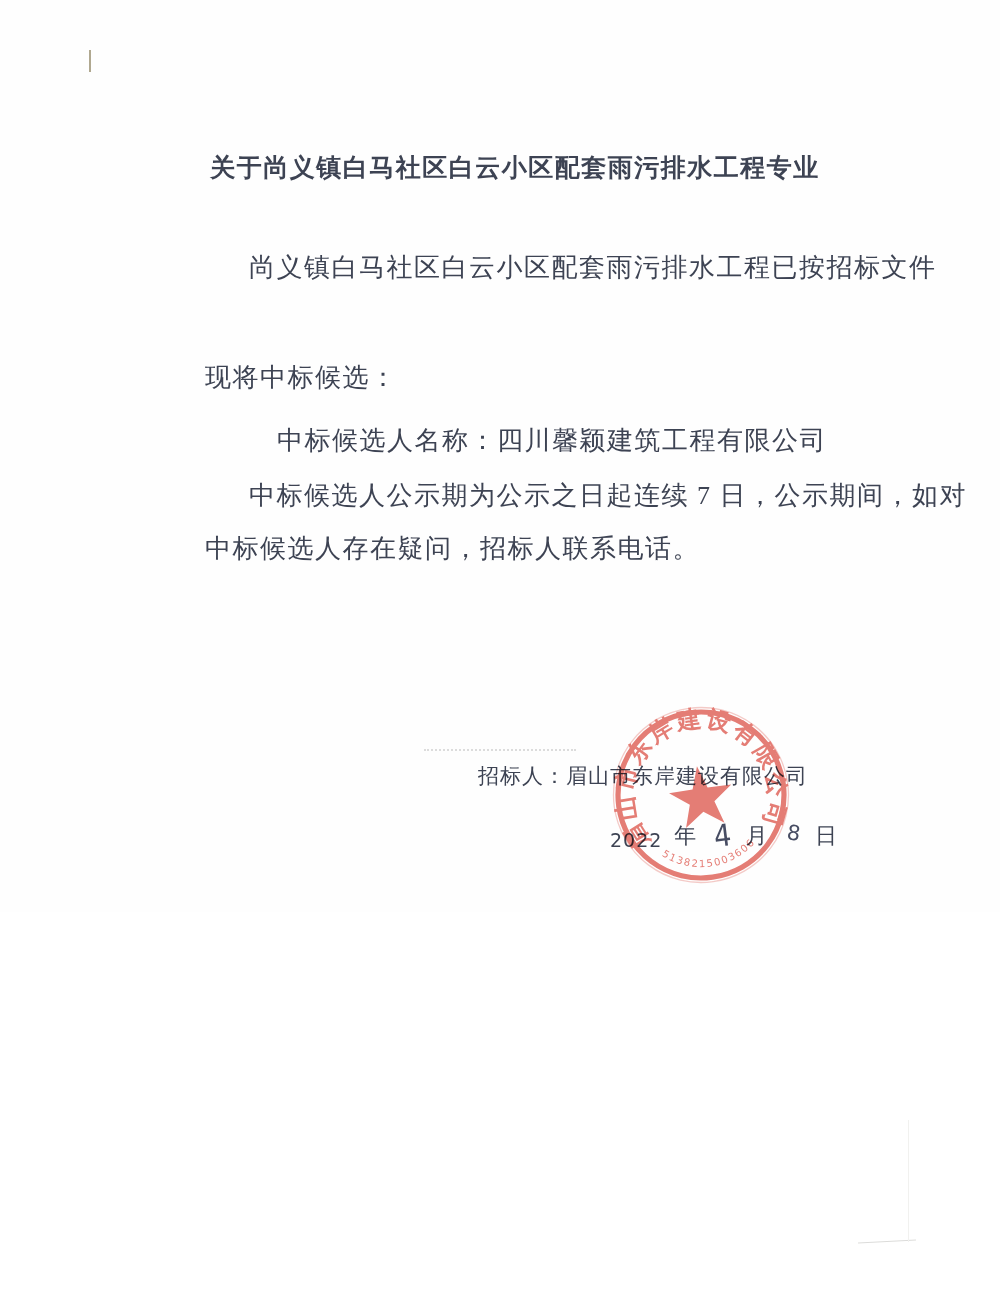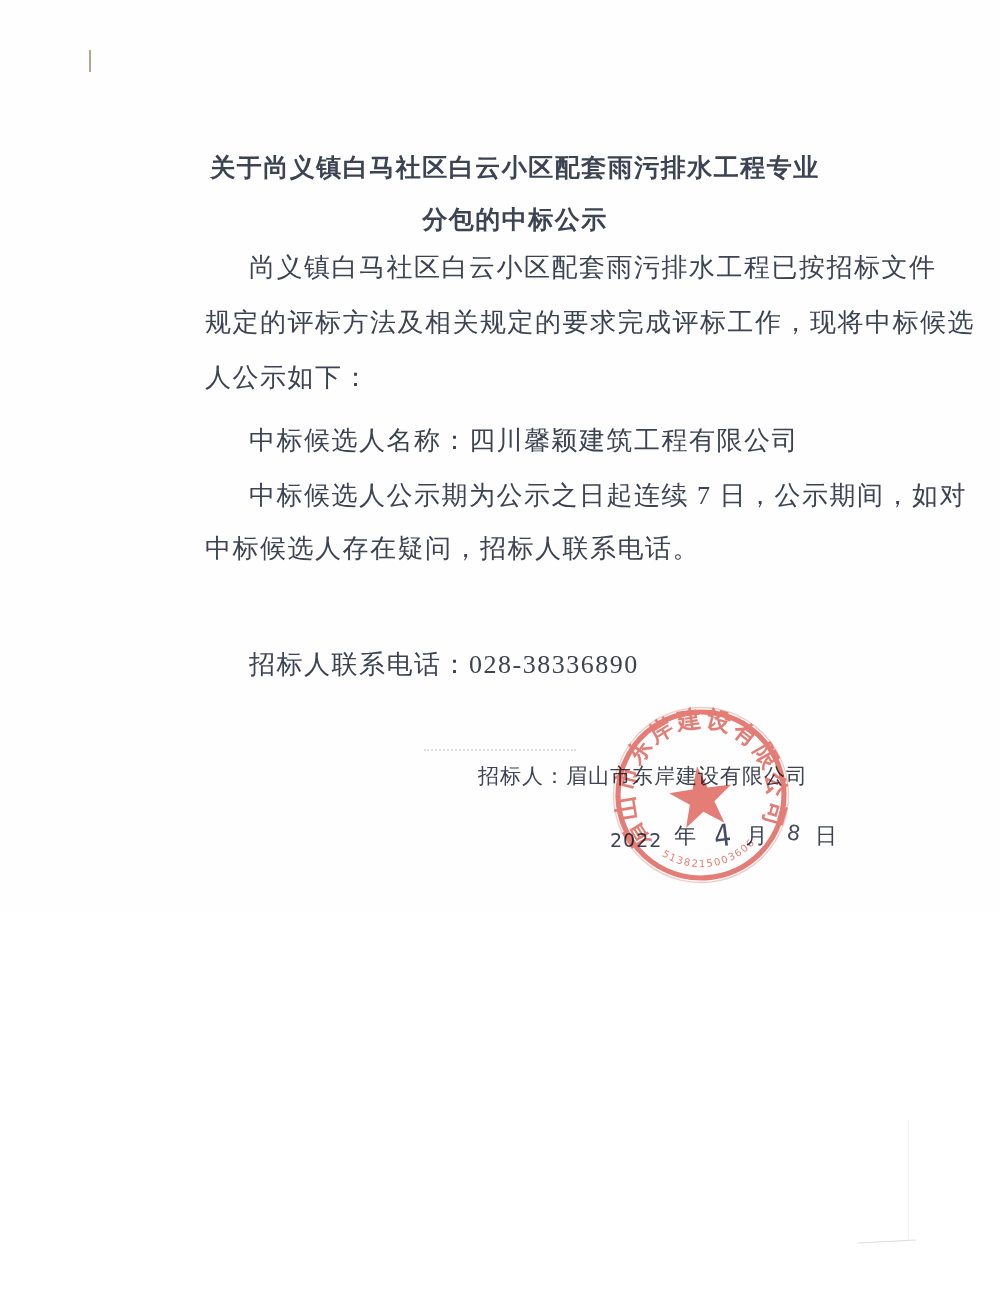--- a/index.html
+++ b/index.html
@@ -83,33 +83,30 @@
   .artifact-edge{left:858px;top:1241px;width:58px;height:1px;background:#dcdcda;transform:rotate(-3deg);}
   .artifact-edge2{left:908px;top:1120px;width:1px;height:122px;background:#f1f1ef;}
 </style>
 </head>
 <body>
 
 <div class="page">
 
   <div class="title-block">
     <div>关于尚义镇白马社区白云小区配套雨污排水工程专业</div>
-    <div>分包的中标公示</div>
   </div>
 
   <div class="doc-line indent" style="top:250px;">尚义镇白马社区白云小区配套雨污排水工程已按招标文件</div>
-  <div class="doc-line flush" style="top:305px;">规定的评标方法及相关规定的要求完成评标工作，现将中标候选</div>
-  <div class="doc-line flush" style="top:360px;">人公示如下：</div>
+  <div class="doc-line flush" style="top:360px;">现将中标候选：</div>
 
-  <div class="doc-line indent" style="top:423px;">中标候选人名称：四川馨颖建筑工程有限公司</div>
+  <div class="doc-line indent" style="top:423px;margin-left:28px;">中标候选人名称：四川馨颖建筑工程有限公司</div>
 
   <div class="doc-line indent" style="top:478px;">中标候选人公示期为公示之日起连续 7 日，公示期间，如对</div>
   <div class="doc-line flush" style="top:531px;">中标候选人存在疑问，招标人联系电话。</div>
 
-  <div class="doc-line indent" style="top:647px;">招标人联系电话：028-38336890</div>
 
   <div class="doc-line sig-line">招标人：眉山市东岸建设有限公司</div>
 
   <div class="doc-line date-line">
     <span class="printed y">2022</span>
     <span class="printed unit-n">年</span>
     <span class="hand hand-month">4</span>
     <span class="printed unit-y">月</span>
     <span class="hand hand-day">8</span>
     <span class="printed unit-r">日</span>

